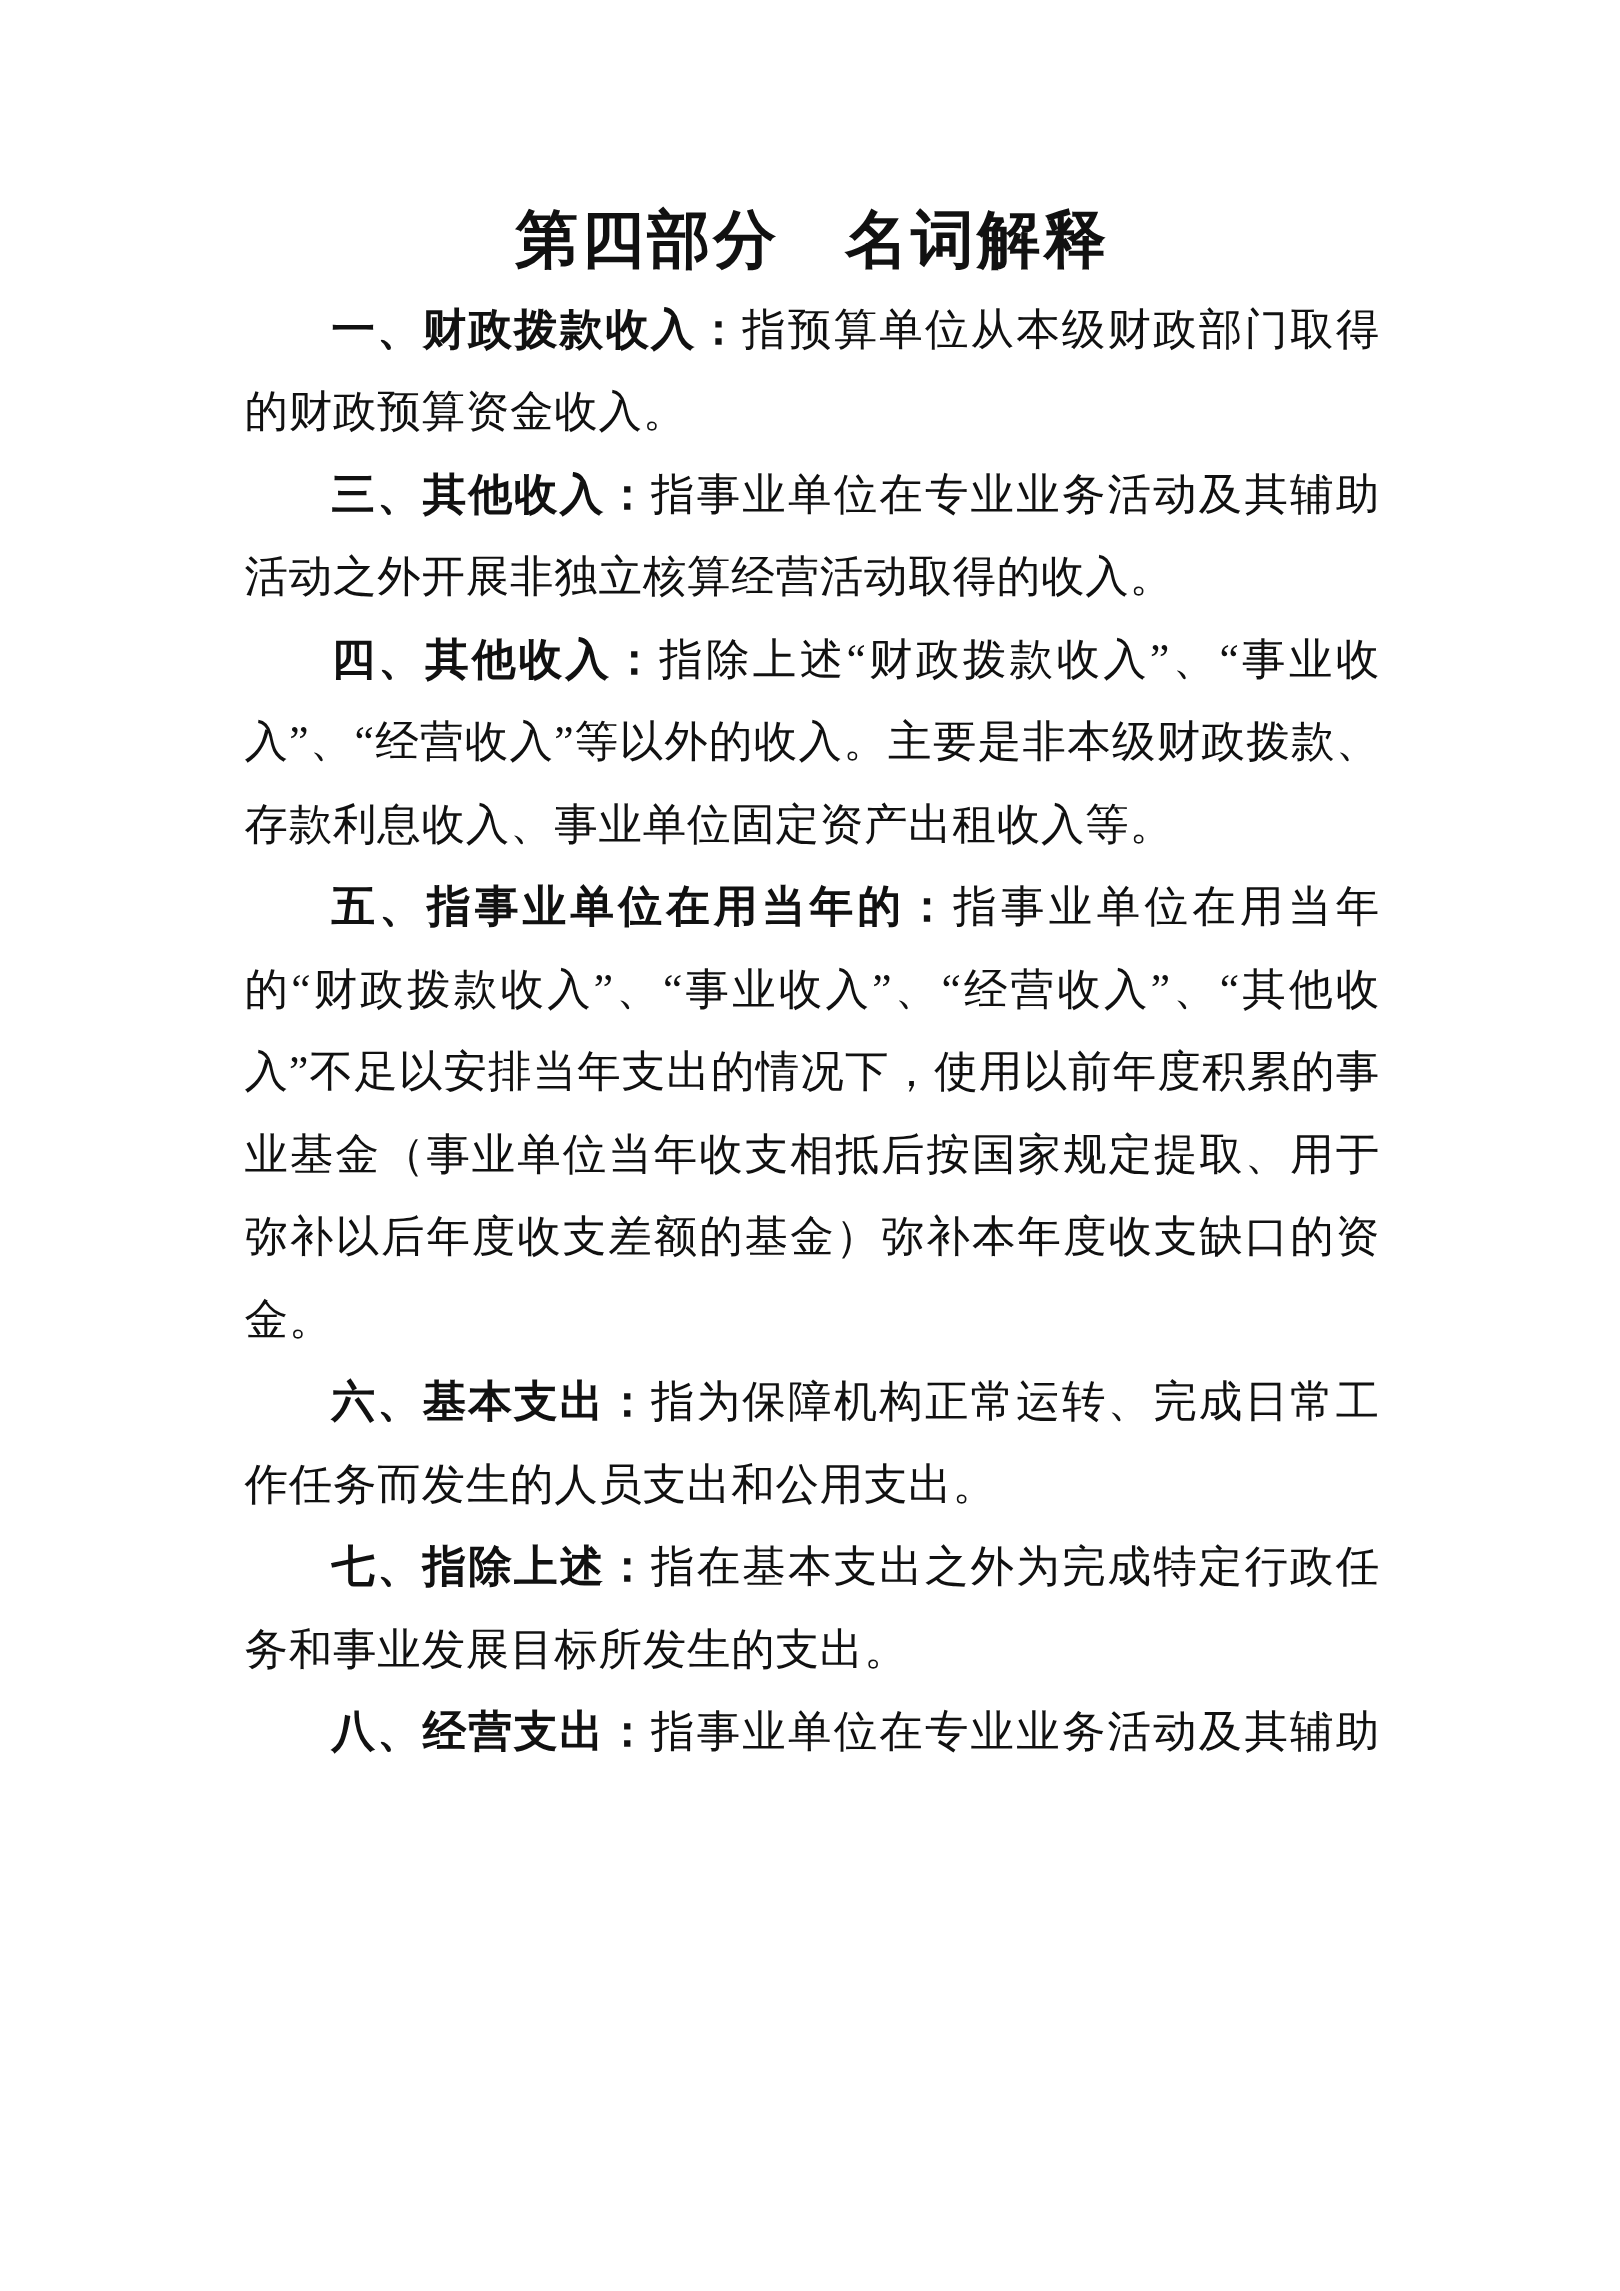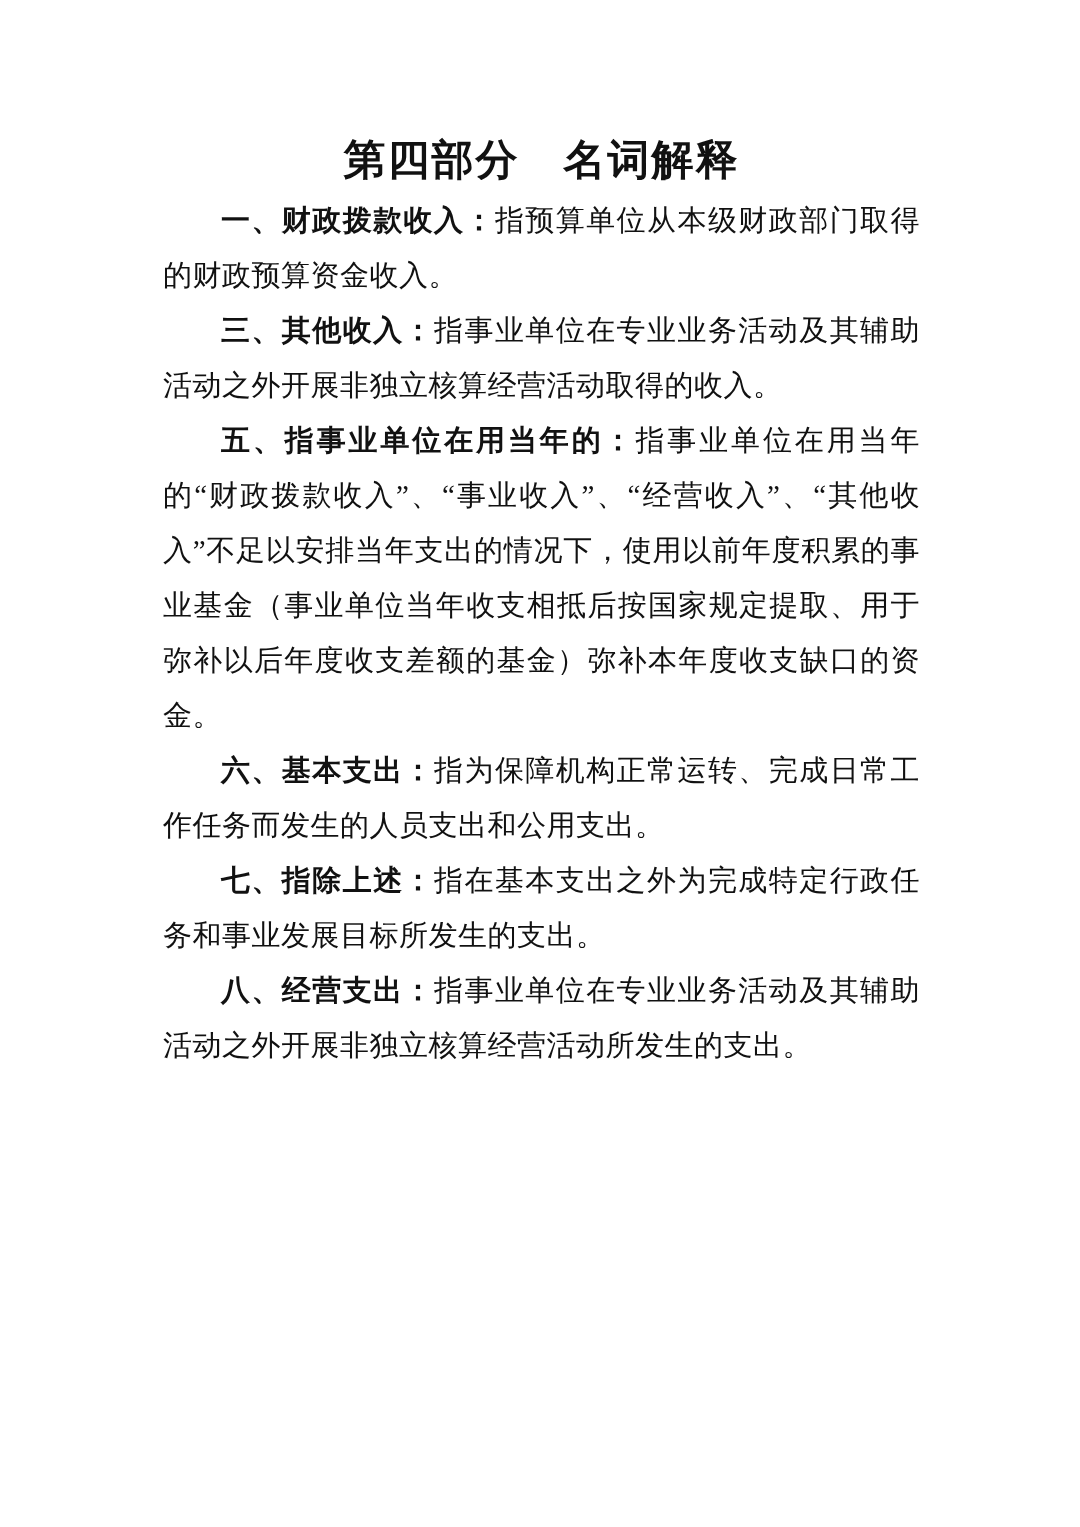--- a/index.html
+++ b/index.html
@@ -45,20 +45,21 @@
 
 <div class="page">
   <h1 class="doc-title">第四部分　名词解释</h1>
 
   <div>
     <p class="term"><span class="label">一、财政拨款收入：</span><span>指预算单位从本级财政部门取得的财政预算资金收入。</span></p>
 
 
     <p class="term"><span class="label">三、其他收入：</span><span>指事业单位在专业业务活动及其辅助活动之外开展非独立核算经营活动取得的收入。</span></p>
 
+    <p class="term"><span class="label">四、其他收入：</span><span>指除上述“财政拨款收入”、“事业收入”、“经营收入”等以外的收入。主要是非本级财政拨款、存款利息收入、事业单位固定资产出租收入等。</span></p>
 
     <p class="term"><span class="label">五、指事业单位在用当年的：</span><span>指事业单位在用当年的“财政拨款收入”、“事业收入”、“经营收入”、“其他收入”不足以安排当年支出的情况下，使用以前年度积累的事业基金（事业单位当年收支相抵后按国家规定提取、用于弥补以后年度收支差额的基金）弥补本年度收支缺口的资金。</span></p>
 
     <p class="term"><span class="label">六、基本支出：</span><span>指为保障机构正常运转、完成日常工作任务而发生的人员支出和公用支出。</span></p>
 
     <p class="term"><span class="label">七、指除上述：</span><span>指在基本支出之外为完成特定行政任务和事业发展目标所发生的支出。</span></p>
 
     <p class="term"><span class="label">八、经营支出：</span><span>指事业单位在专业业务活动及其辅助活动之外开展非独立核算经营活动所发生的支出。</span></p>
   </div>
 </div>

